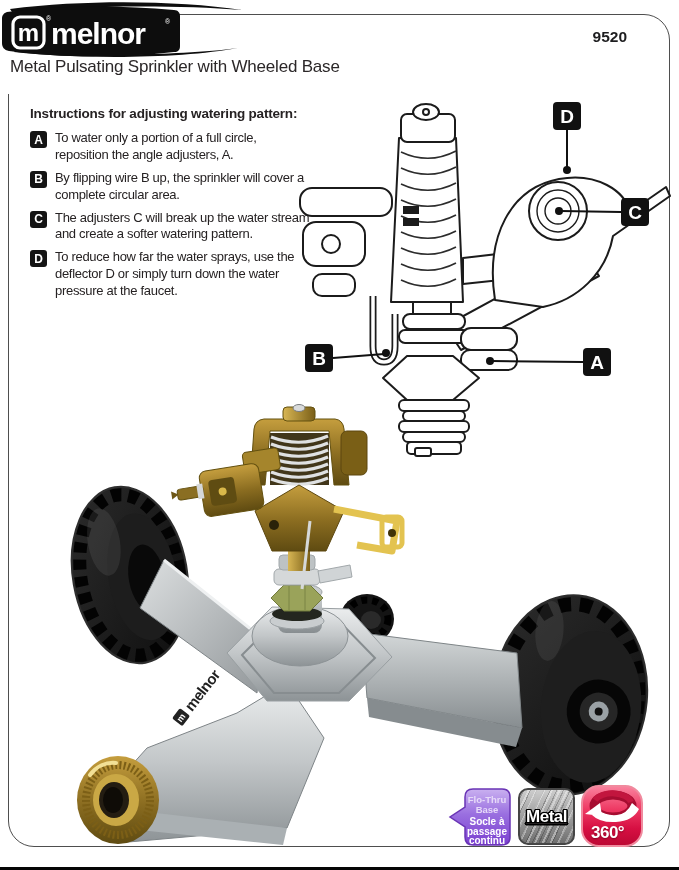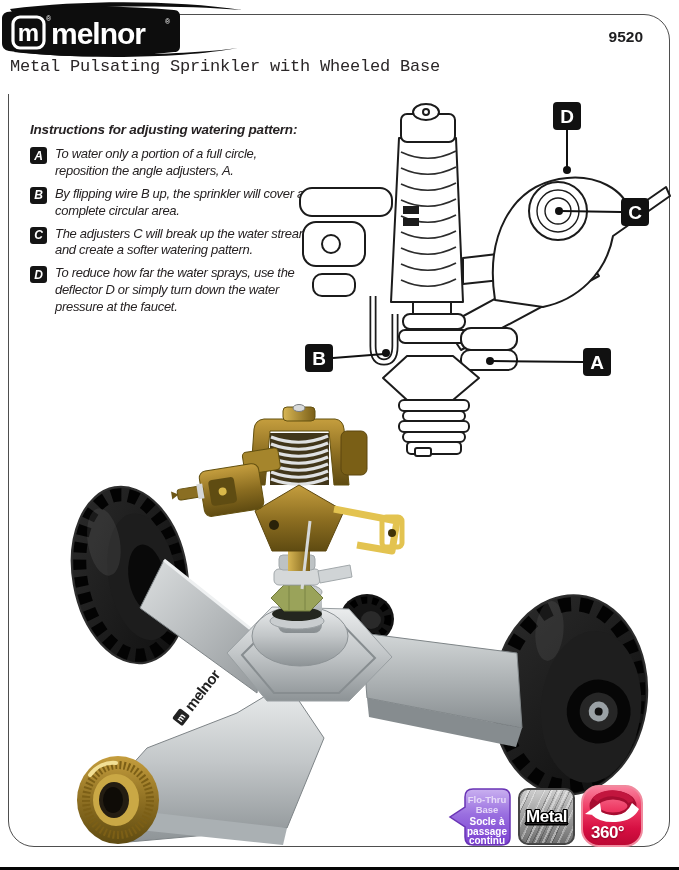--- a/index.html
+++ b/index.html
@@ -1,25 +1,25 @@
 <!DOCTYPE html>
 <html><head>
 <meta charset="utf-8">
 <style>
   html,body{margin:0;padding:0;background:#fff;}
   .page{position:relative;width:679px;height:870px;background:#fff;overflow:hidden;
         font-family:"Liberation Sans",sans-serif;color:#262223;}
   .border-frame{position:absolute;left:8px;top:14px;right:9px;bottom:23px;
         border:1.6px solid #4e4e4e;border-radius:26px;}
   .bottom-strip{position:absolute;left:0;right:0;bottom:0;height:3px;background:#050505;}
-  .title-mask{position:absolute;left:4px;top:46px;width:345px;height:48px;background:#fff;font-family:Liberation Mono, monospace;}
+  .title-mask{position:absolute;left:4px;top:46px;width:345px;height:48px;background:#fff;}
   .product-title{position:absolute;left:6px;top:11px;font-size:17px;letter-spacing:-0.2px;color:#2b2728;white-space:nowrap;}
   .logo-band{position:absolute;left:0;top:2px;width:250px;height:60px;}
-  .model-number{position:absolute;top:28px;right:36px;font-size:15.5px;font-weight:bold;color:#1d1d1f;}
-  .instructions{position:absolute;left:30px;top:122px;width:280px;font-style:italic;}
+  .model-number{position:absolute;top:28px;right:52px;font-size:15.5px;font-weight:bold;color:#1d1d1f;}
+  .instructions{position:absolute;left:30px;top:106px;width:280px;}
   .instructions-heading{font-size:13.5px;font-weight:bold;margin:0 0 9px 0;letter-spacing:-0.2px;}
   .instr-item{display:flex;gap:8px;margin-bottom:6px;}
   .instr-label{flex:0 0 17px;width:17px;height:17px;margin-top:1px;background:#141414;color:#fff;
         border-radius:3px;font-size:12px;font-weight:bold;display:flex;align-items:center;justify-content:center;}
   .instr-text{font-size:13px;line-height:1.3;letter-spacing:-0.3px;}
   .diagram-svg{position:absolute;left:295px;top:88px;width:384px;height:372px;}
   .photo-svg{position:absolute;left:52px;top:393px;width:605px;height:477px;}
   .badge{position:absolute;}
   .badge-flothru{left:443px;top:786px;width:72px;height:62px;}
   .badge-metal{left:518px;top:788px;width:57px;height:57px;box-sizing:border-box;border:2px solid #454545;border-radius:10px;

